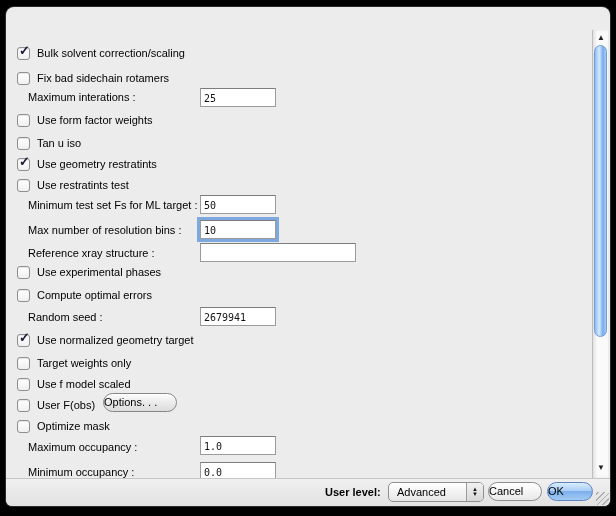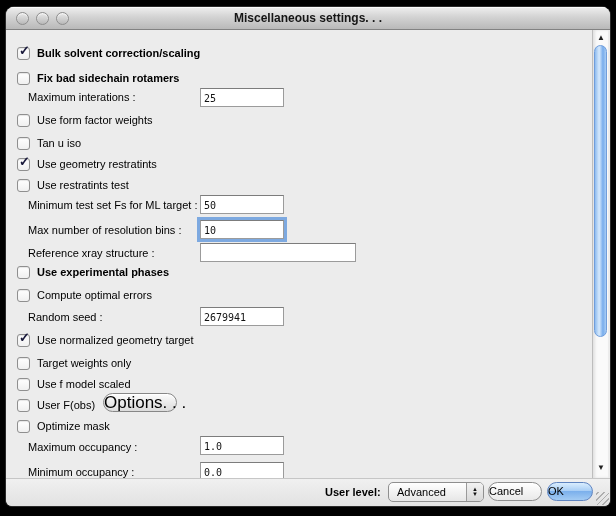--- a/index.html
+++ b/index.html
@@ -25,33 +25,33 @@
   .content { position:absolute; left:0; top:23px; width:586px; height:448px;
              overflow:hidden; }
 
   .cbrow { position:absolute; left:11px; height:14px; display:flex; align-items:center; }
   .cbox { position:relative; width:13px; height:13px; border:1px solid #8f8f8f;
           border-radius:3px; background:linear-gradient(180deg,#ffffff,#f0f0f0);
           box-shadow:inset 0 1px 1px rgba(0,0,0,0.10); flex:0 0 auto; }
   .check { position:absolute; left:1px; top:-4px; font-size:13px; font-weight:bold;
            color:#19193b; line-height:13px; }
   .cblabel { margin-left:7px; font-size:11px; color:#000; white-space:nowrap; }
-  .bold .cblabel { font-weight:bold; }
+  .bold .cblabel { font-weight:normal; }
 
   .flabel { position:absolute; left:22px; font-size:11px; color:#000; white-space:nowrap; }
-  .tfield { position:absolute; left:194px; width:84px; height:19px;
+  .tfield { position:absolute; left:194px; width:76px; height:19px;
             border:1px solid #9b9b9b; border-top-color:#7c7c7c; background:#fff;
             font-family:"DejaVu Sans Mono", monospace; font-size:10px; color:#111;
             padding:1px 0 0 3px; border-radius:0; }
   .tfield.wide { width:156px; }
   .tfield.focused { box-shadow:0 0 0 3px rgba(106,158,222,0.85); }
 
   .pillbtn { position:absolute; height:19px; border:1px solid #878787; border-radius:10px;
              background:linear-gradient(180deg,#fdfdfd 0%,#e9e9e9 55%,#dcdcdc 100%);
-             font-size:17px; color:#000; text-align:center; line-height:17px;
+             font-size:11px; color:#000; line-height:17px;
              box-shadow:inset 0 1px 0 #fff; cursor:default; white-space:nowrap; }
 
   
   .scrollbar { position:absolute; left:586px; top:23px; width:16px; height:448px;
                background:#fafafa; border-left:1px solid #bdbdbd;
                box-shadow:inset 2px 0 3px rgba(0,0,0,0.10); }
   .sb-arrow { position:absolute; left:0; width:16px; height:12px; text-align:center;
               font-size:8px; color:#222; line-height:12px; }
   .sb-up { top:2px; } .sb-down { top:432px; }
   .sb-thumb { position:absolute; left:1px; top:15px; width:13px; height:292px;
@@ -81,28 +81,20 @@
             background:linear-gradient(180deg,#d9edfe 0%,#a9cef5 45%,#7cb0ec 50%,#a3cbf3 100%); }
 
   .grip { position:absolute; right:1px; bottom:1px; width:13px; height:13px;
           background:repeating-linear-gradient(315deg,#aeaeae 0,#aeaeae 1px,transparent 1px,transparent 4px); }
 </style>
 </head>
 <body>
 
 <div class="window">
 
-  <div class="titlebar">
-    <div class="lights">
-      <span class="light"></span>
-      <span class="light"></span>
-      <span class="light"></span>
-    </div>
-    <div class="title">Miscellaneous settings. . .</div>
-  </div>
 
   <div class="content">
 
     <div class="cbrow bold" style="top:16px">
       <span class="cbox">
           <span class="check">✓</span>
         </span>
       <span class="cblabel">Bulk solvent correction/scaling</span>
     </div>
     <div class="cbrow bold" style="top:41px">

